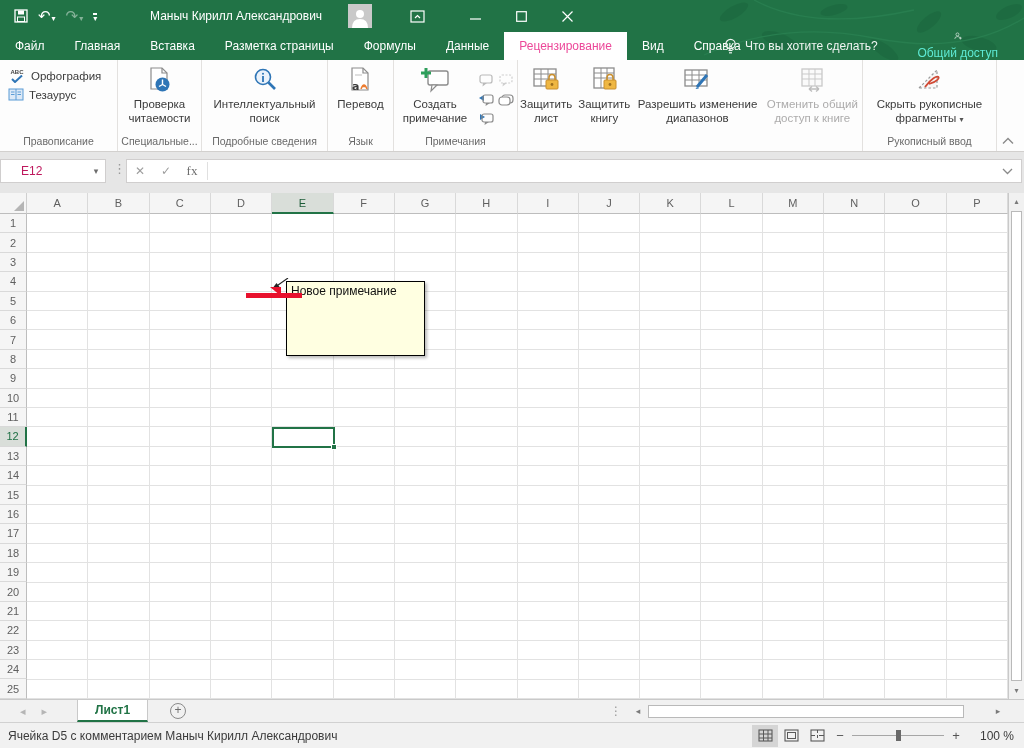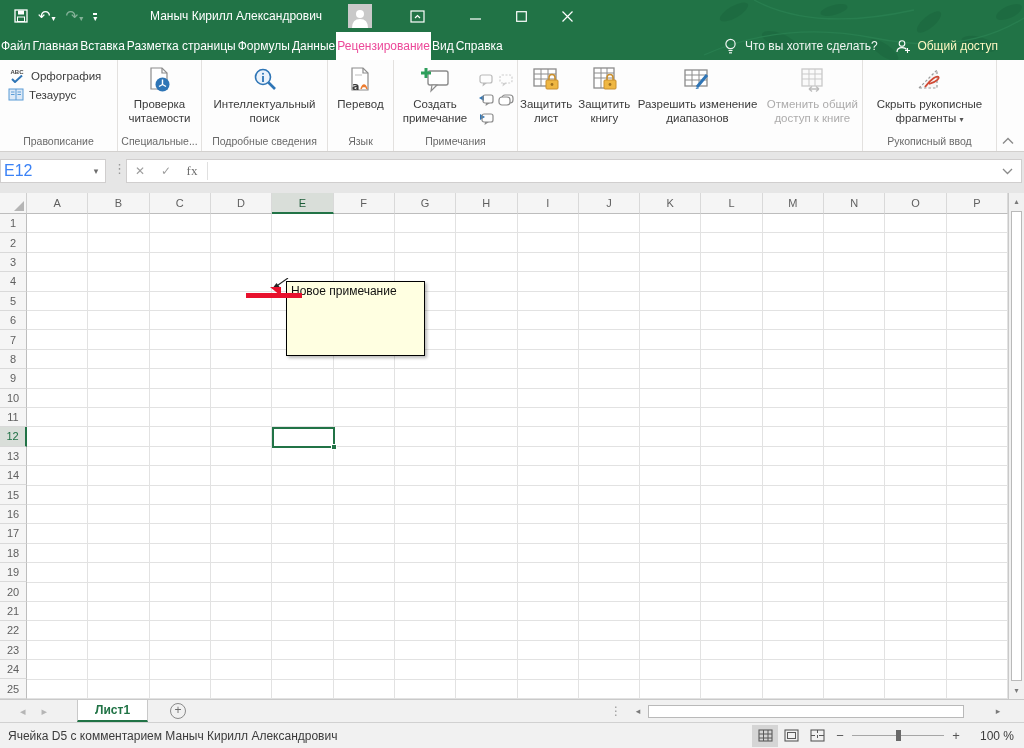--- a/index.html
+++ b/index.html
@@ -19,21 +19,21 @@
   .qat .disabled { color:rgba(255,255,255,.45); }
   .qat-menu { display:inline-block; border-top:2px solid #fff; font-size:8px; line-height:6px; padding-top:1px; }
   .title-center { flex:1; text-align:center; font-size:12px; letter-spacing:.2px; }
   .tb-right { display:flex; align-items:center; gap:16px; }
   .user-name { font-size:12px; margin-right:10px; white-space:nowrap; }
   .avatar { width:24px; height:24px; background:#c9c9c9; display:flex; align-items:flex-end; justify-content:center; overflow:hidden; margin-right:14px; }
   .winbtn { width:30px; height:32px; display:flex; align-items:center; justify-content:center; }
   .ribbon-opts { margin-right:12px; }
   
   .tabs-row { position:absolute; left:0; top:32px; width:100%; height:28px; display:flex; align-items:stretch; color:#fff; z-index:2; }
-  .rtab { padding:0 1px; display:flex; align-items:center; font-size:12px; cursor:default; white-space:nowrap; }
+  .rtab { padding:0 15px; display:flex; align-items:center; font-size:12px; cursor:default; white-space:nowrap; }
   .rtab.active { background:#fff; color:#ec4899; }
   .tellme { display:flex; align-items:center; gap:8px; margin-left:22px; font-size:12px; color:#f0f5f2; }
   .share { margin-left:auto; display:flex; align-items:center; gap:6px; padding-right:26px; font-size:12px; }
   
   .ribbon { position:absolute; left:0; top:60px; width:1024px; height:92px; background:#fdfdfd; border-bottom:1px solid #d2d0ce; display:flex; }
   .rgroup { border-right:1px solid #e3e1df; display:flex; flex-direction:column; height:100%; }
   .rg-content { flex:1; display:flex; align-items:flex-start; justify-content:center; padding-top:3px; }
   .rg-label { text-align:center; font-size:10.5px; color:#696969; padding:1px 2px 4px; white-space:nowrap; overflow:hidden; }
   .bigbtn { display:flex; flex-direction:column; align-items:center; text-align:center; font-size:11.5px; color:#3b3b3b; line-height:1.18; padding:3px 2px; }
   .bigbtn .ic { margin-bottom:4px; height:28px; display:flex; align-items:center; }
@@ -42,21 +42,21 @@
   .smallbtn { display:flex; align-items:center; gap:5px; font-size:11.5px; color:#3b3b3b; }
   .abc-ic { display:flex; flex-direction:column; align-items:center; width:18px; }
   .abc-ic .abc { font-size:6px; font-weight:bold; color:#444; letter-spacing:0; }
   .caret { font-size:8px; color:#555; margin-top:1px; }
   .collapse-ribbon { position:absolute; right:10px; bottom:6px; color:#8a8a8a; }
   .comment-mini-grid { display:grid; grid-template-columns:20px 20px; grid-auto-rows:19px; margin:8px 0 0 4px; }
   .mini { display:flex; align-items:center; justify-content:center; }
   
   .formula-strip { position:absolute; left:0; top:152px; width:1024px; height:41px; background:#e6e6e6; }
   .name-box { position:absolute; left:0; top:7px; width:106px; height:24px; background:#fff; border:1px solid #d0cece; display:flex; align-items:center; }
-  .name-box .val { flex:1; padding-left:3px; font-size:16px; color:#3b82f6; }
+  .name-box .val { flex:1; padding-left:20px; font-size:12px; color:#be185d; }
   .name-box .nb-caret { width:19px; text-align:center; color:#6d6d6d; font-size:9px; border-left:1px solid transparent; }
   .fdots { position:absolute; left:113px; top:9px; color:#9a9a9a; font-size:13px; letter-spacing:0; }
   .fbar { position:absolute; left:126px; top:7px; right:2px; height:24px; background:#fff; border:1px solid #d0cece; display:flex; align-items:center; }
   .fbtn { width:26px; text-align:center; color:#9d9d9d; font-size:12px; }
   .fx { font-family:"Liberation Serif","DejaVu Serif",serif; font-size:13px; color:#6d6d6d; }
   .fdiv { width:1px; height:18px; background:#e0e0e0; margin:0 2px; }
   .fexpand { margin-left:auto; padding-right:8px; color:#8a8a8a; display:flex; align-items:center; }
   
   .sheet { position:absolute; left:0; top:193px; width:1024px; height:506px; background:#fff; }
   .corner { position:absolute; left:0; top:0; width:27px; height:21px; background:#f5f5f5; border-right:1px solid #cfcfcf; border-bottom:1px solid #bdbdbd; }
@@ -190,21 +190,21 @@
     <div style="visibility:hidden; padding:0 13px;" aria-hidden="true"></div>
   </div>
   <div class="tellme" style="position:absolute; left:702px; top:32px; height:28px; z-index:3;">
     <svg width="13" height="17" viewBox="0 0 13 17">
       <circle cx="6.5" cy="6" r="4.6" fill="none" stroke="#f0f5f2" stroke-width="1.2"></circle>
       <line x1="4.5" y1="12.5" x2="8.5" y2="12.5" stroke="#f0f5f2" stroke-width="1.2"></line>
       <line x1="5" y1="14.8" x2="8" y2="14.8" stroke="#f0f5f2" stroke-width="1.2"></line>
     </svg>
     <span>Что вы хотите сделать?</span>
   </div>
-  <div class="share" style="position:absolute; right:0; top:32px; height:28px; z-index:3; color:#fef9c3;">
+  <div class="share" style="position:absolute; right:0; top:32px; height:28px; z-index:3; color:#5eead4;flex-direction:column;">
     <svg width="16" height="15" viewBox="0 0 16 15">
       <circle cx="7" cy="4.5" r="2.8" fill="none" stroke="#fff" stroke-width="1.1"></circle>
       <path d="M2 13 Q2 8.6 7 8.6 Q10.5 8.6 11.5 10.5" fill="none" stroke="#fff" stroke-width="1.1"></path>
       <path d="M12.5 9 V14 M10 11.5 H15" stroke="#fff" stroke-width="1.1"></path>
     </svg>
     <span>Общий доступ</span>
   </div>
 </div>
 
 <div class="ribbon">

